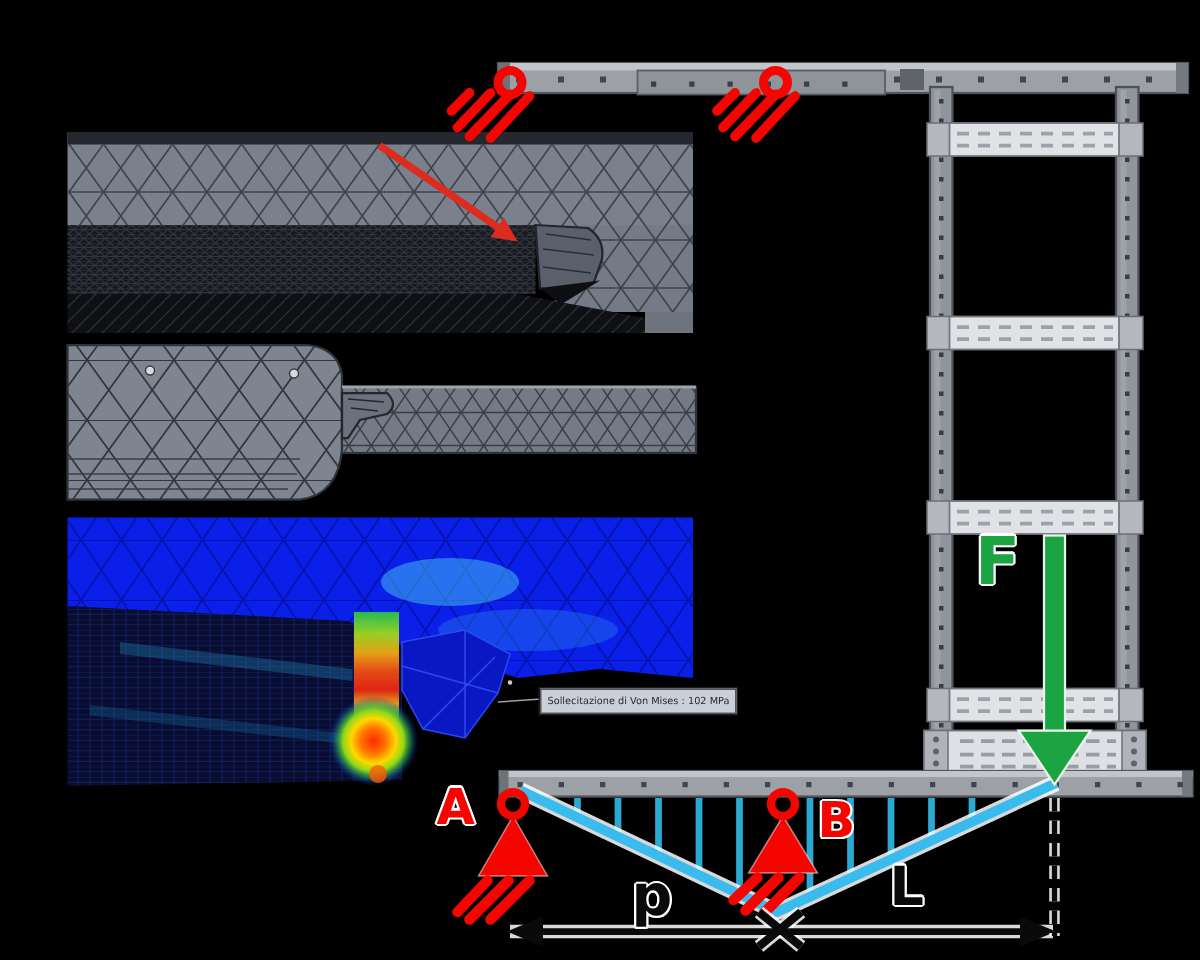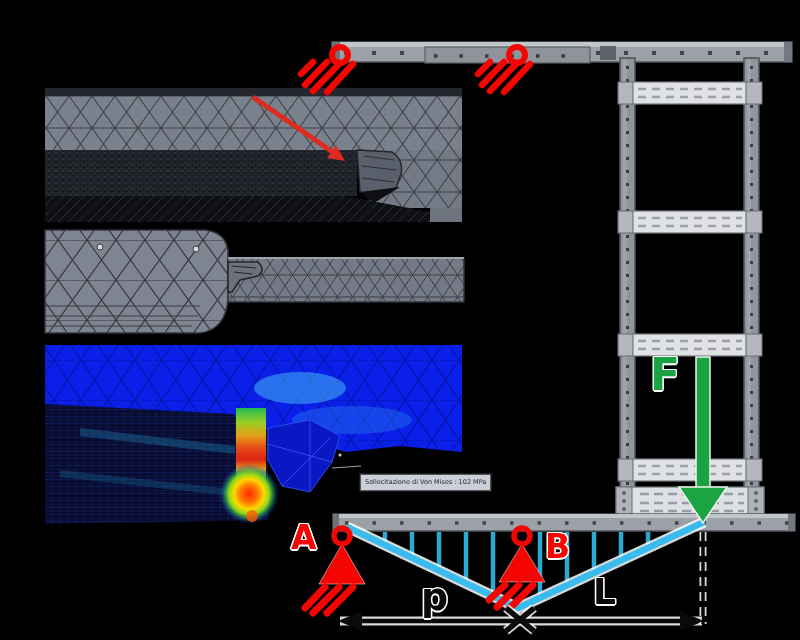--- a/index.html
+++ b/index.html
@@ -5,21 +5,21 @@
   html,body{margin:0;padding:0;background:#000;}
   .stage{position:relative;width:800px;height:640px;background:#000;overflow:hidden;
          font-family:"DejaVu Sans", sans-serif;}
   .stage svg{position:absolute;left:0;top:0;}
   .label{position:absolute;font-weight:bold;line-height:1;white-space:nowrap;
          text-shadow:-1.5px 0 0 #fff,1.5px 0 0 #fff,0 -1.5px 0 #fff,0 1.5px 0 #fff,
                      -1px -1px 0 #fff,1px -1px 0 #fff,-1px 1px 0 #fff,1px 1px 0 #fff;}
   .red{color:#F50500;}
   .grn{color:#1CA342;}
   .blk{color:#0a0a0a;}
-  .tooltip{position:absolute;left:360px;top:474px;height:15px;line-height:15px;
+  .tooltip{position:absolute;left:360px;top:459px;height:15px;line-height:15px;
            background:#CBCFD8;border:1px solid #54565C;color:#26282E;
            font-size:6.5px;padding:0 4px;white-space:nowrap;box-shadow:0 0 0 1px #1a1a1a;text-align:center;}
 </style>
 </head>
 <body>
 
 <div class="stage">
 
 <svg width="800" height="640" viewBox="0 0 800 640">
   <defs>

